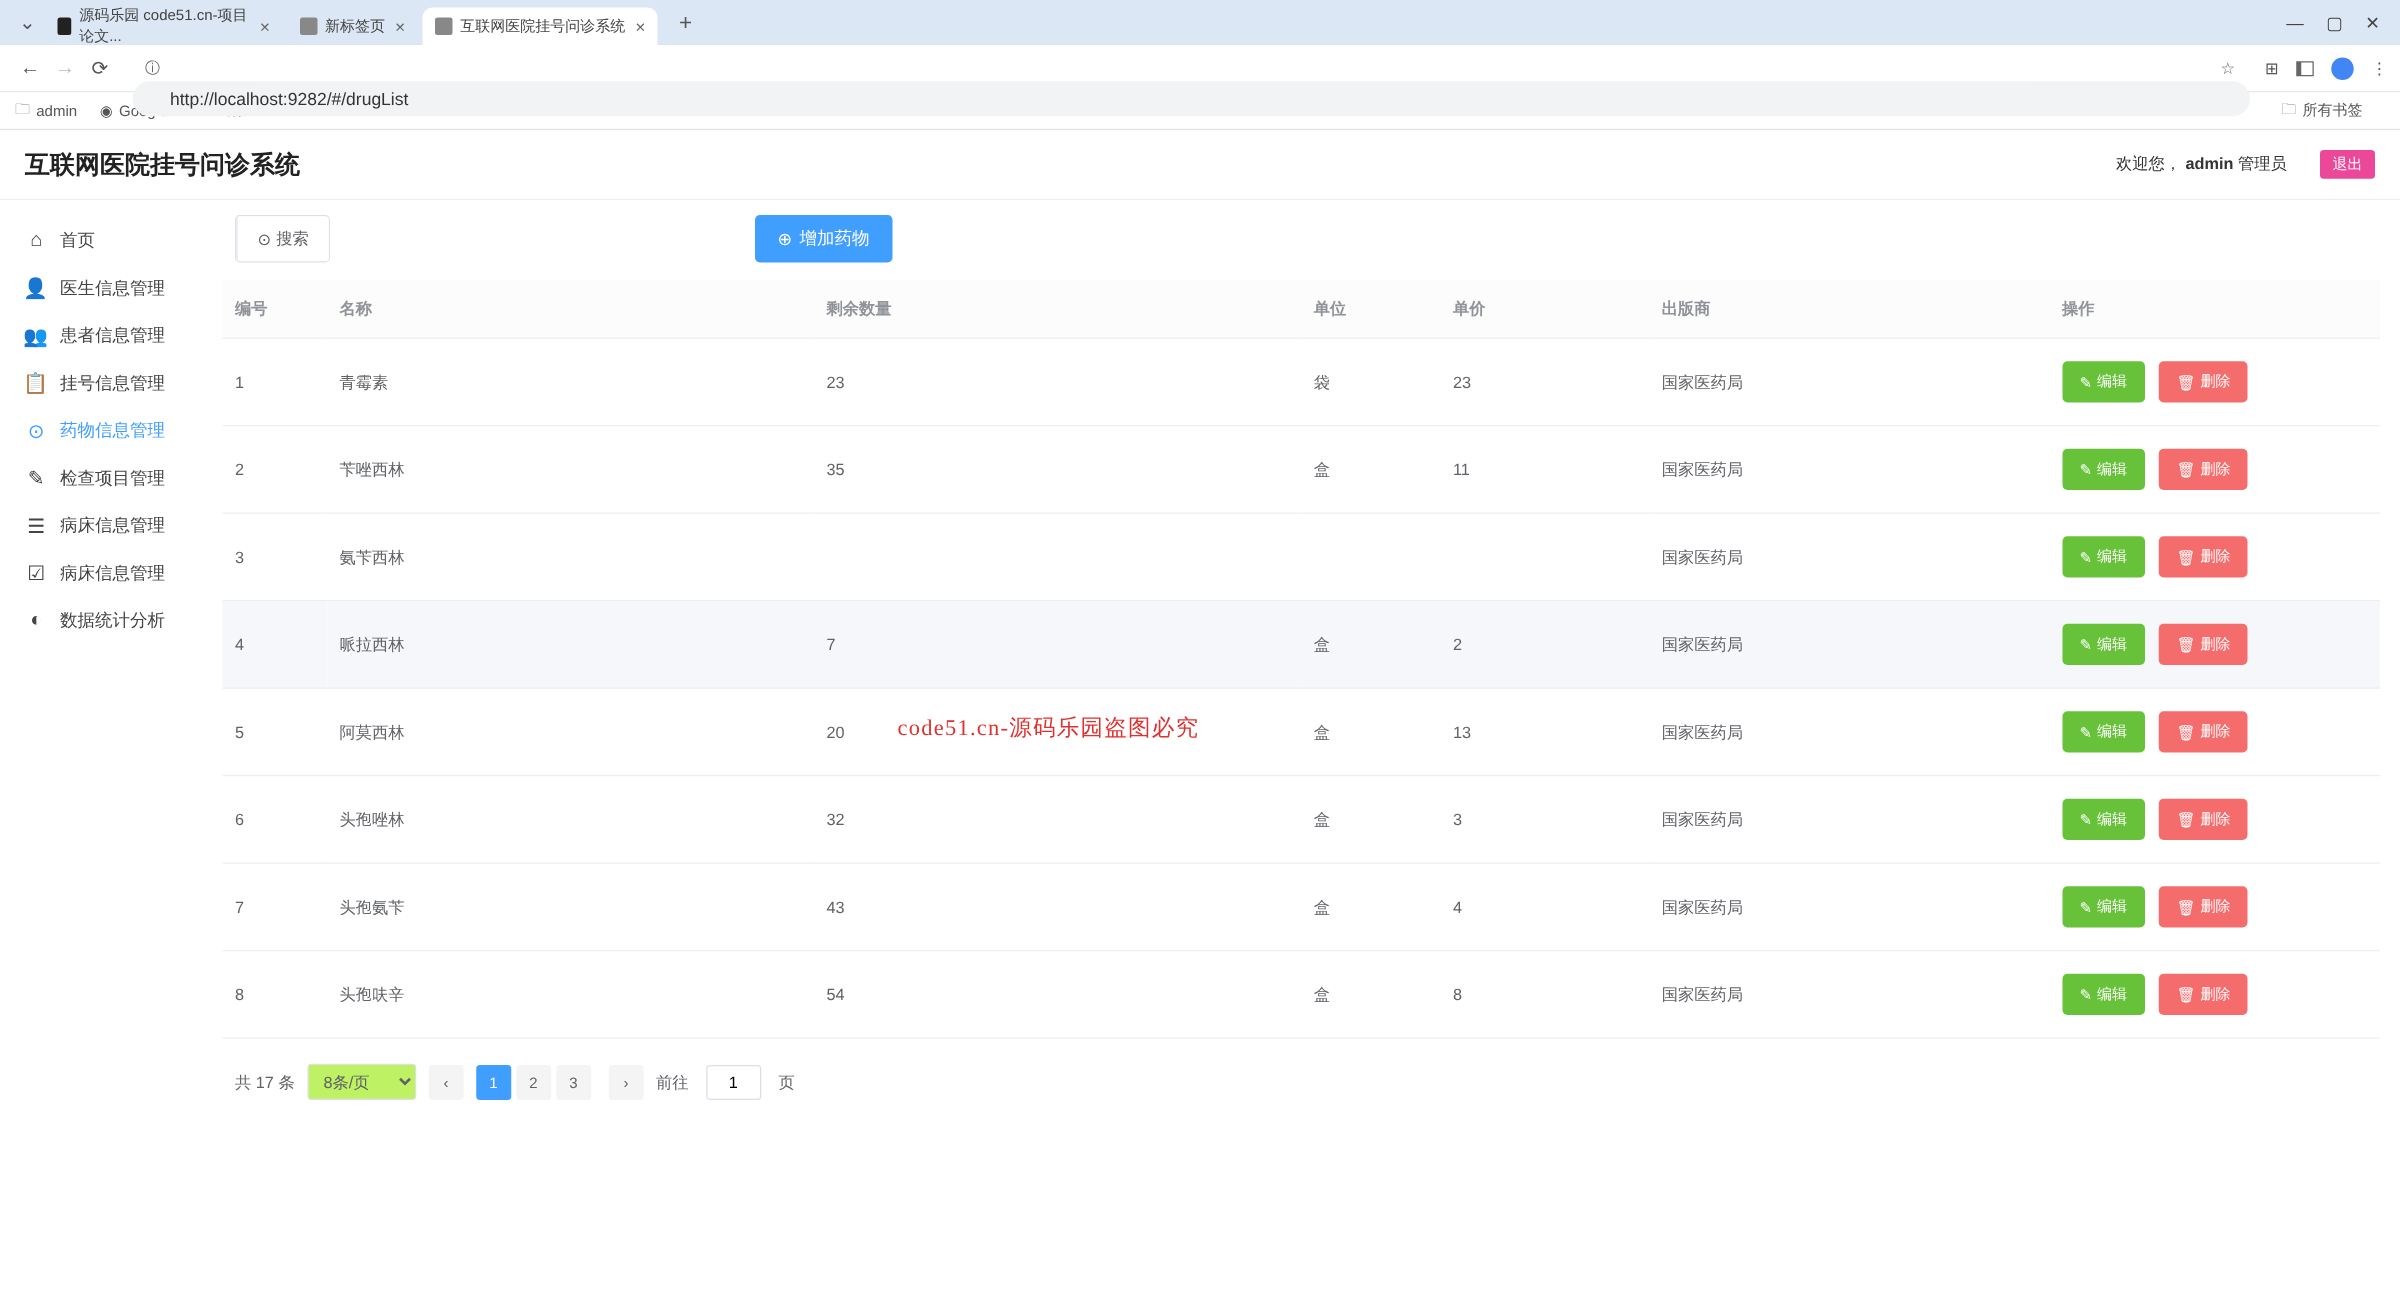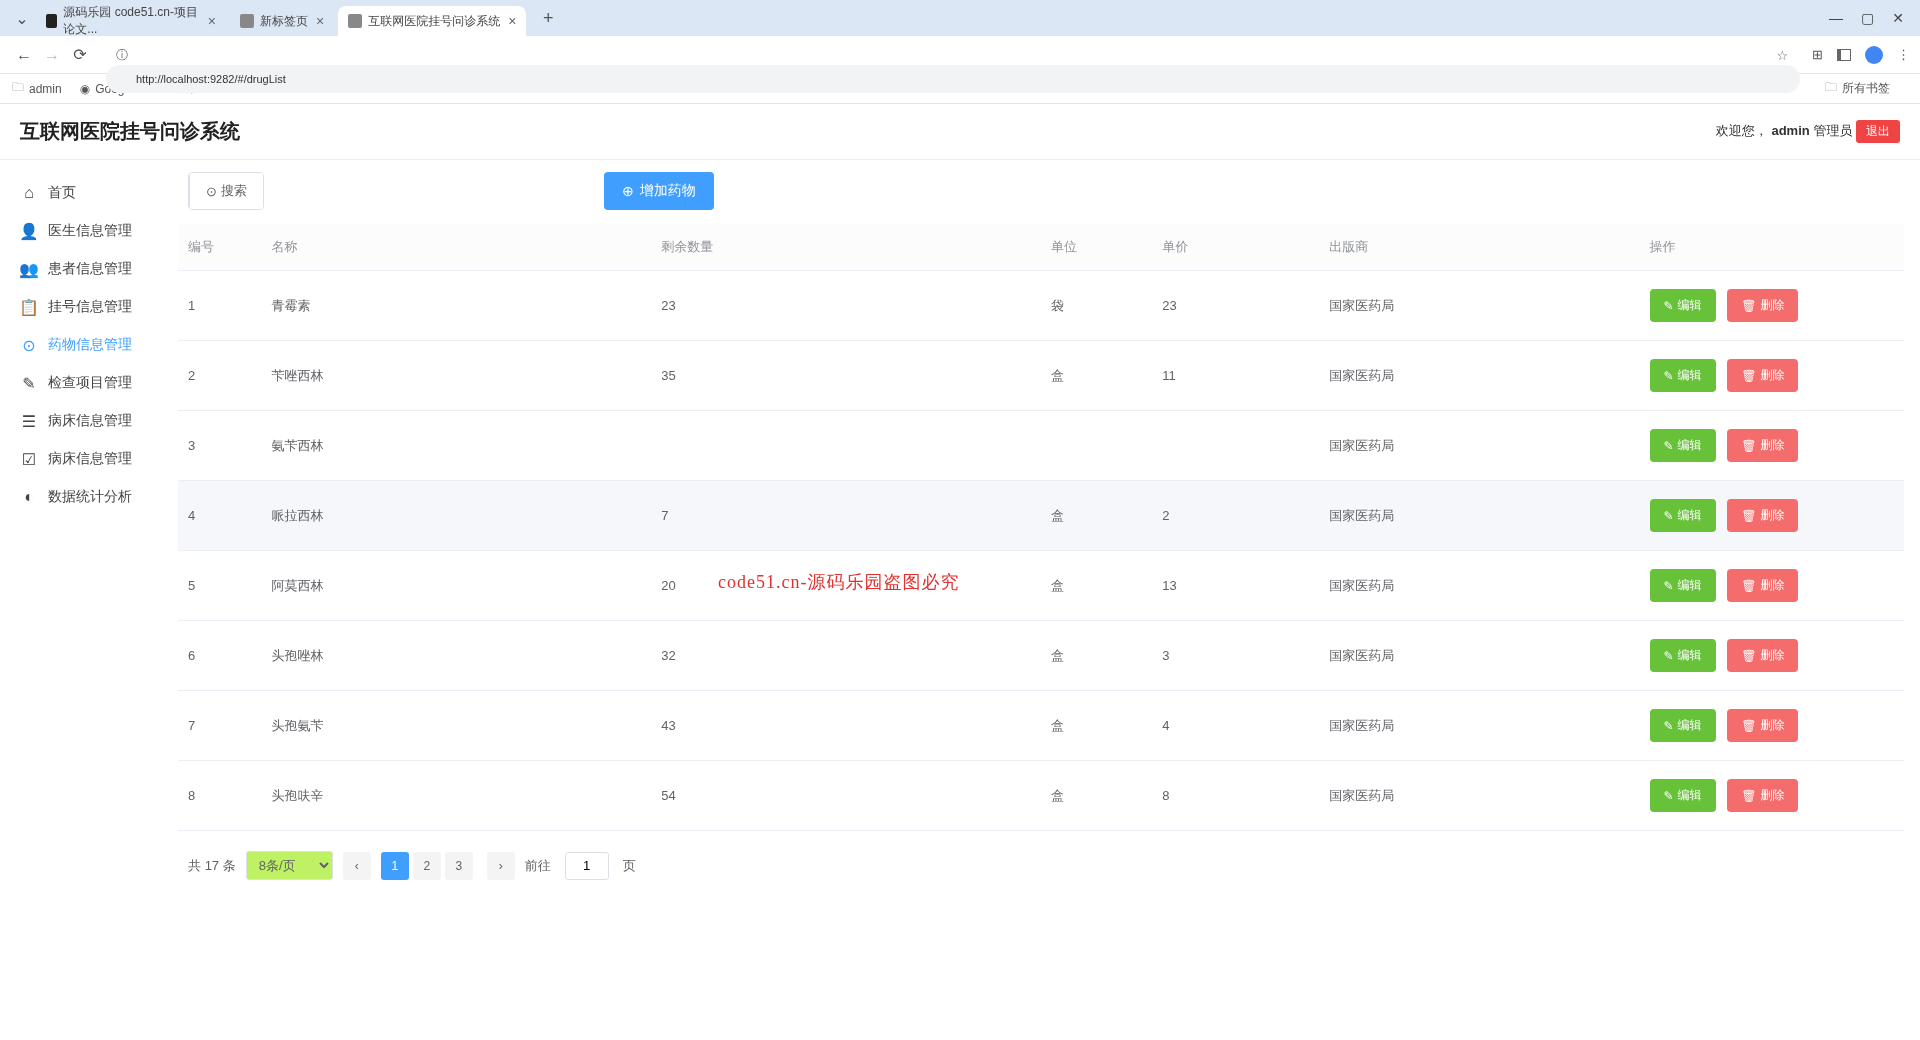--- a/index.html
+++ b/index.html
@@ -11,56 +11,56 @@
 .tab.inactive { background: transparent; }
 .tab .favicon { width: 14px; height: 14px; margin-right: 6px; background: #888; border-radius: 2px; display: inline-block; }
 .tab .close { margin-left: 8px; color: #666; font-size: 14px; cursor: pointer; }
 .tab-add { width: 28px; height: 28px; display: flex; align-items: center; justify-content: center; color: #555; font-size: 18px; margin-left: 4px; }
 .window-controls { margin-left: auto; display: flex; gap: 18px; color: #444; font-size: 14px; padding-right: 8px; }
 
 .url-bar { height: 38px; background: #fff; display: flex; align-items: center; padding: 0 10px; border-bottom: 1px solid #e4e4e4; }
 .nav-btn { width: 28px; height: 28px; display: flex; align-items: center; justify-content: center; color: #555; font-size: 16px; }
 .url-wrap { flex: 1; margin: 0 12px; position: relative; }
 .url-wrap .globe { position: absolute; left: 10px; top: 50%; transform: translateY(-50%); color: #666; font-size: 12px; }
-.url-wrap input { width: 100%; height: 28px; border: none; background: #f1f3f4; border-radius: 14px; padding: 0 44px 0 30px; font-size: 11px; color: #333; outline: none; margin-top: 48px; }
+.url-wrap input { width: 100%; height: 28px; border: none; background: #f1f3f4; border-radius: 14px; padding: 0 44px 0 30px; font-size: 14px; color: #333; outline: none; margin-top: 48px; }
 .url-star { position: absolute; right: 12px; top: 50%; transform: translateY(-50%); color: #666; }
 .right-icons { display: flex; gap: 14px; align-items: center; color: #555; }
 .profile-dot { width: 18px; height: 18px; border-radius: 50%; background: #4285f4; }
 
 .bookmark-bar { height: 30px; background: #fff; display: flex; align-items: center; padding: 0 12px; border-bottom: 1px solid #e4e4e4; font-size: 12px; color: #555; }
 .bm-item { display: flex; align-items: center; gap: 5px; margin-right: 18px; }
 .bm-folder-icon { color: #888; }
 .bm-right { margin-left: auto; }
 
 
 .app-header { height: 56px; display: flex; align-items: center; padding: 0 20px; border-bottom: 1px solid #eee; }
 .app-title { font-size: 20px; font-weight: 700; color: #222; }
 .app-user { margin-left: auto; font-size: 13px; color: #333; }
-.logout-btn { background: #ef4444; color: #fff; border: none; border-radius: 3px; padding: 3px 10px; font-size: 12px; margin-left: 0; cursor: pointer; }
+.logout-btn { background: #ec4899; color: #fff; border: none; border-radius: 3px; padding: 3px 10px; font-size: 12px; margin-left: 23px; cursor: pointer; }
 
 
 .layout { display: flex; }
 .sidebar { width: 178px; padding: 14px 0; }
 .side-item { display: flex; align-items: center; gap: 10px; padding: 10px 20px; font-size: 14px; color: #444; cursor: pointer; }
 .side-item.active { color: #409eff; }
 .side-icon { width: 18px; height: 18px; display: inline-flex; align-items: center; justify-content: center; font-size: 16px; }
 
 .main { flex: 1; padding: 12px 16px 20px 0; }
 
 
 .search-row { display: flex; align-items: center; gap: 20px; margin-bottom: 14px; padding-left: 10px;}
 .search-group { display: flex; border: 1px solid #dcdfe6; border-radius: 4px; overflow: hidden; height: 38px; }
 .search-input { border: none; padding: 0 12px; width: 240px; font-size: 13px; outline: none; }
 .search-input::placeholder { color: #c0c4cc; }
 .search-btn { border: none; border-left: 1px solid #dcdfe6; background: #fff; padding: 0 16px; font-size: 13px; color: #606266; cursor: pointer; display: flex; align-items: center; gap: 4px; }
 .add-btn { background: #409eff; color: #fff; border: none; border-radius: 4px; height: 38px; padding: 0 18px; font-size: 14px; cursor: pointer; display: flex; align-items: center; gap: 6px; margin-left: 320px; }
 
 
 .table { width: 100%; border-collapse: collapse; }
-.table th { text-align: left; font-weight: 400; color: #909399; font-size: 13px; padding: 14px 10px; border-bottom: 1px solid #ebeef5; background: #fcfcfc; }
+.table th { text-align: left; font-weight: 700; color: #909399; font-size: 13px; padding: 14px 10px; border-bottom: 1px solid #ebeef5; background: #fcfcfc; }
 .table td { padding: 18px 10px; font-size: 13px; color: #606266; border-bottom: 1px solid #ebeef5; }
 .table tr.hover-row td { background: #f5f7fa; }
 .btn-edit { background: #67c23a; color: #fff; border: none; border-radius: 4px; padding: 8px 14px; font-size: 12px; cursor: pointer; display: inline-flex; align-items: center; gap: 4px; }
 .btn-delete { background: #f56c6c; color: #fff; border: none; border-radius: 4px; padding: 8px 14px; font-size: 12px; cursor: pointer; display: inline-flex; align-items: center; gap: 4px; margin-left: 8px; }
 
 
 .pagination { display: flex; align-items: center; gap: 10px; margin-top: 20px; padding-left: 10px; font-size: 13px; color: #606266; }
 .page-select { border: 1px solid #dcdfe6; border-radius: 3px; padding: 5px 20px 5px 8px; font-size: 13px; color: #606266; background: #bef264; }
 .page-btn { min-width: 28px; height: 28px; border: none; background: #f4f4f5; border-radius: 3px; font-size: 12px; color: #606266; cursor: pointer; display: inline-flex; align-items: center; justify-content: center; }
 .page-btn.active { background: #409eff; color: #fff; }

